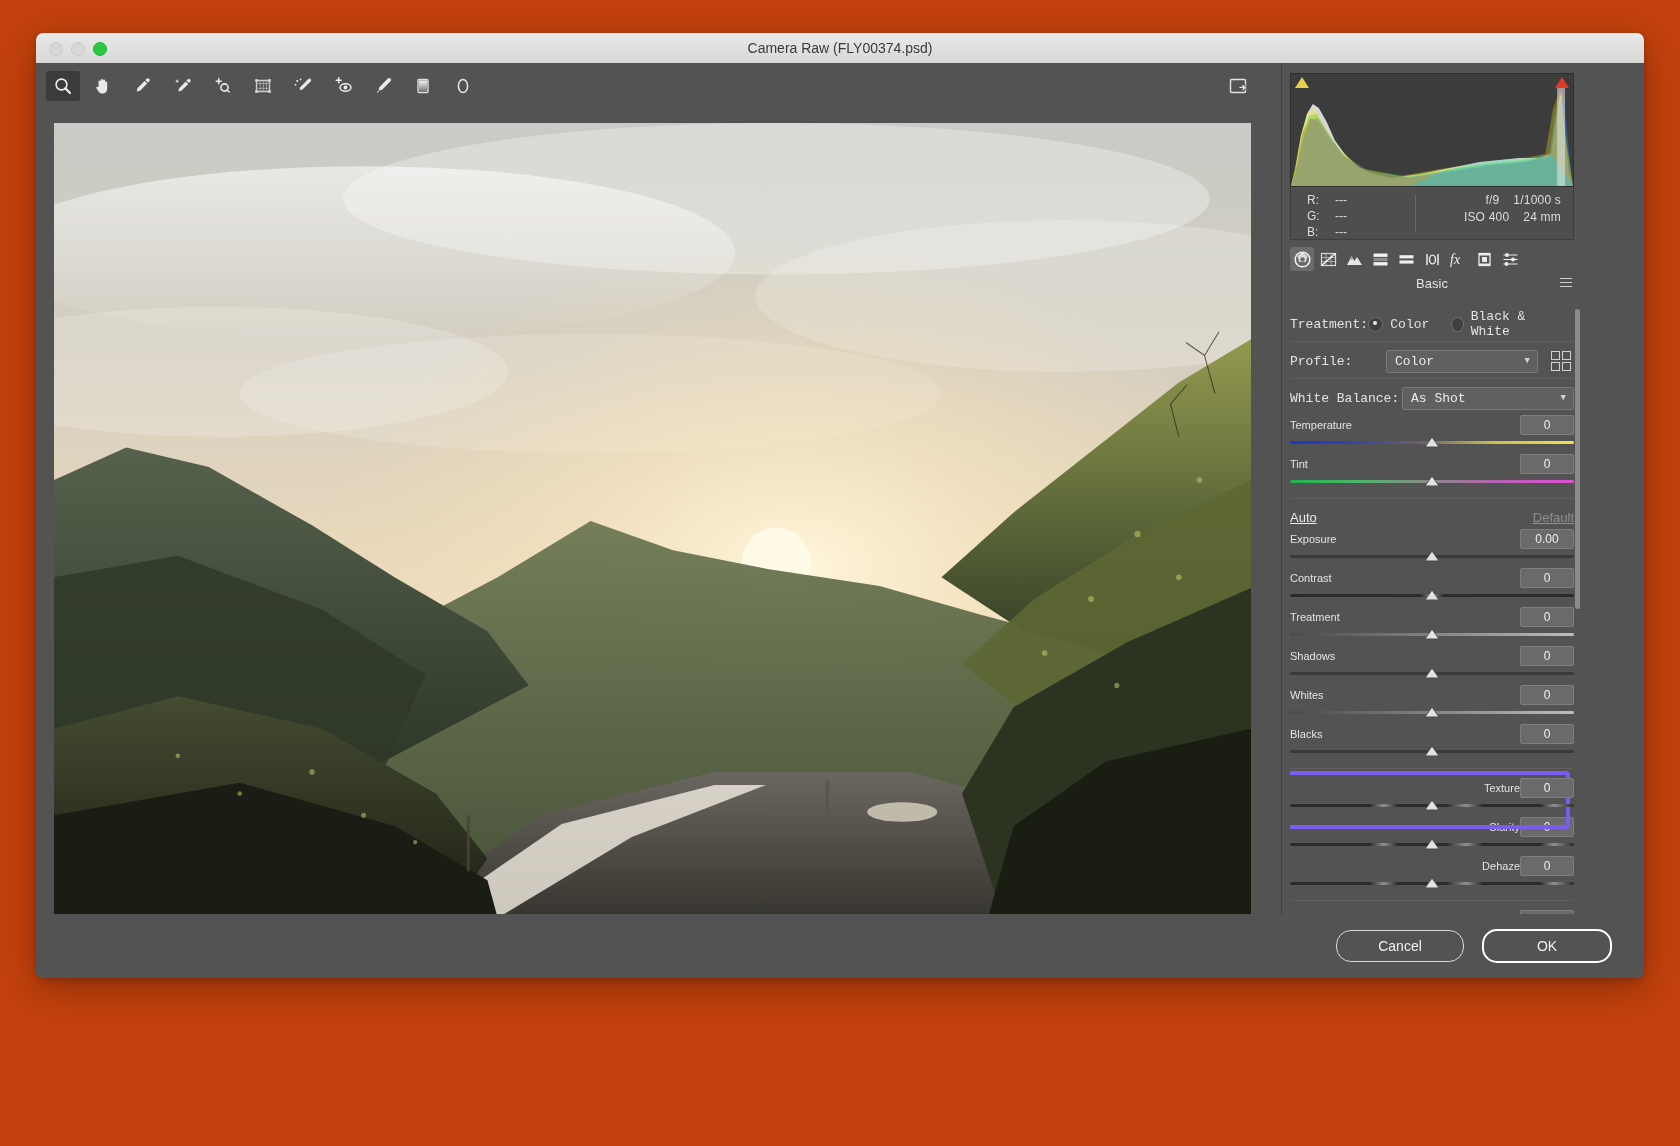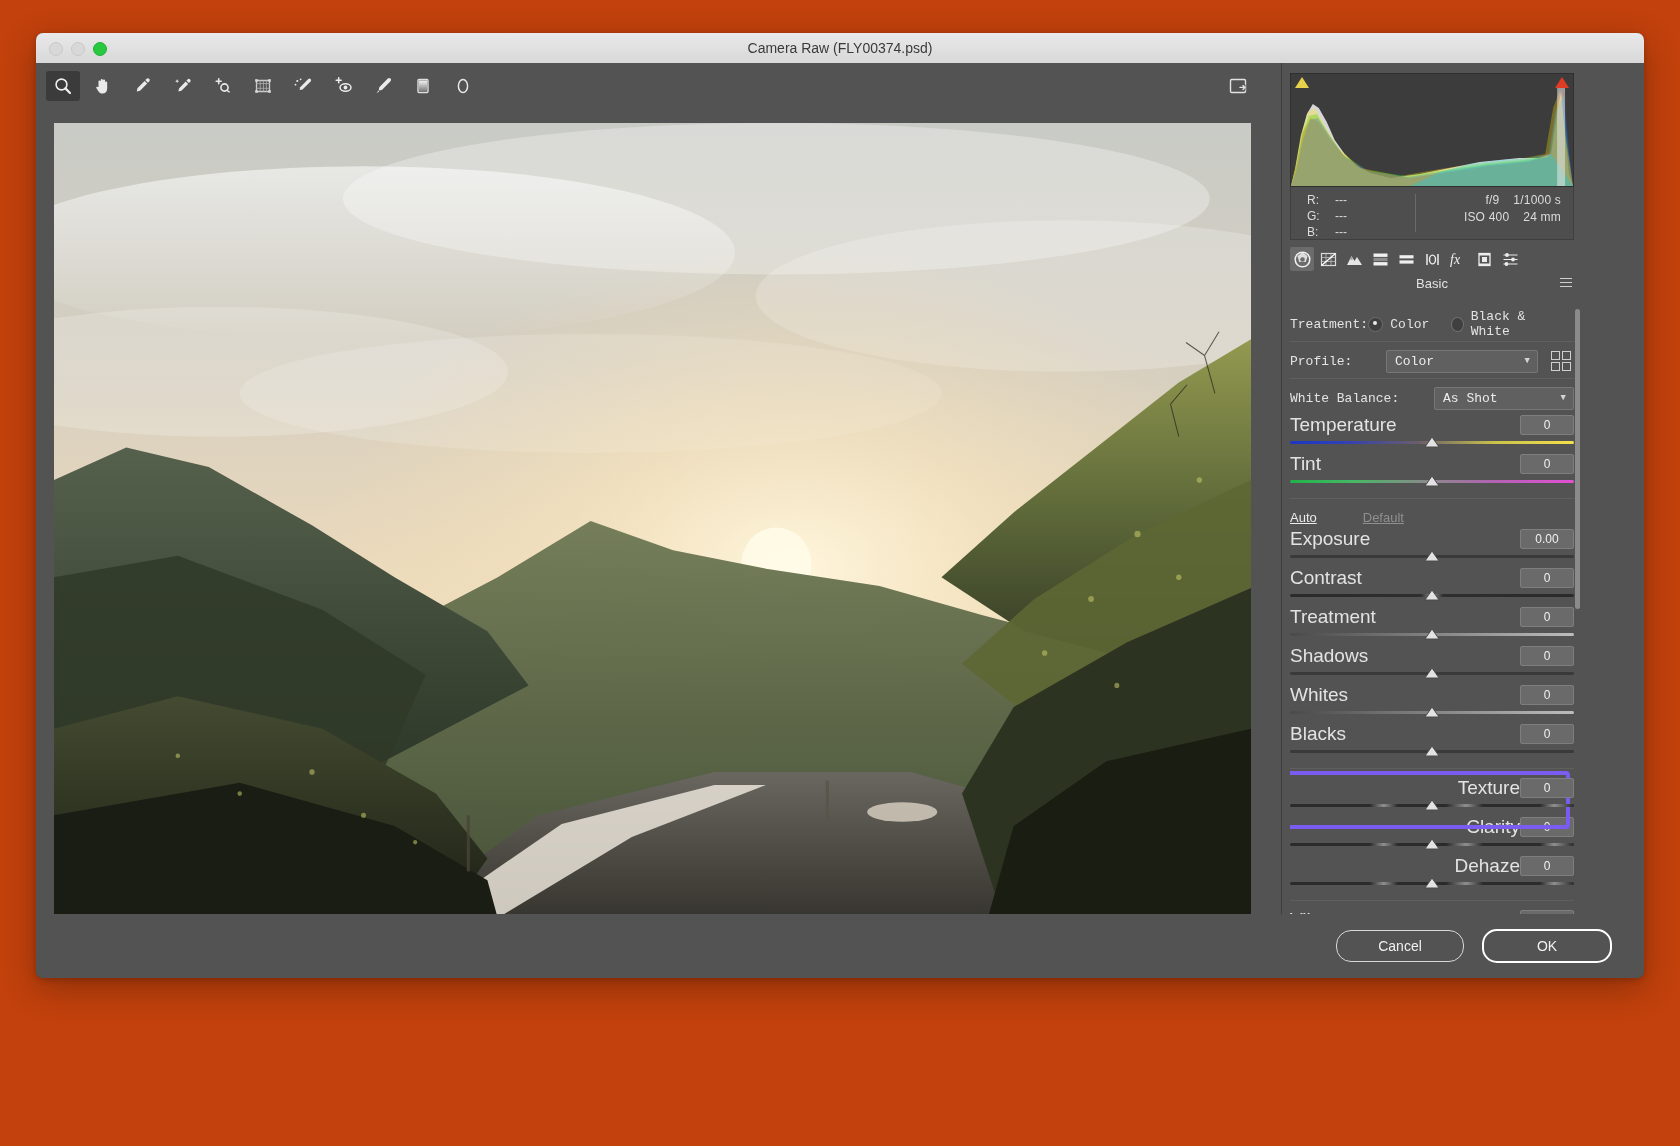--- a/index.html
+++ b/index.html
@@ -81,35 +81,35 @@
   .rdot.on:after{content:"";position:absolute;left:3.5px;top:3.5px;width:4px;height:4px;border-radius:50%;background:#e9e9e9;}
 
   .select{flex:1;height:21px;background:#606060;border:1px solid #777;border-radius:2px;color:#ececec;font-size:13px;
           display:flex;align-items:center;padding:0 8px;position:relative;}
   .select .cv{position:absolute;right:7px;top:5px;color:#d4d4d4;font-size:9px;}
   .gridbtn{width:26px;height:22px;margin-left:10px;display:flex;flex-wrap:wrap;align-content:center;justify-content:center;gap:2px;}
   .gridbtn i{width:7px;height:7px;border:1px solid #cfcfcf;display:block;}
 
   .slider{margin-top:1px;padding-bottom:4px;}
   .sl-top{display:flex;align-items:center;height:20px;}
-  .sl-name{flex:1;color:#e3e3e3;font-size:19px;}
+  .sl-name{flex:1;color:#e3e3e3;font-size:11px;}
   .sl-val{width:52px;height:18px;background:#6a6a6a;border:1px solid #7e7e7e;border-radius:2px;
           color:#f0f0f0;font-size:12px;display:flex;align-items:center;justify-content:center;}
   .track{position:relative;height:12px;margin-top:2px;}
   .track .bar{position:absolute;left:0;right:0;top:4px;height:3px;border-radius:2px;background:#3a3a3a;}
   .track .bar.temp{background:linear-gradient(90deg,#1b37c4,#2f3fb8 18%,#6a5d6a 45%,#c9c24a 72%,#f5e04b);}
   .track .bar.tint{background:linear-gradient(90deg,#22b24a,#46b866 22%,#8a8a8a 48%,#b362b3 72%,#e34fd6);}
   .track .bar.exp{background:linear-gradient(90deg,#2a2a2a,#2e2e2e 46%,#8b8b8b 50%,#2e2e2e 54%,#2a2a2a);}
   .track .bar.grad{background:linear-gradient(90deg,#2b2b2b 0%,#2b2b2b 28%,#8f8f8f 33%,#2b2b2b 38%,#2b2b2b 55%,#8f8f8f 62%,#2b2b2b 68%,#2b2b2b 88%,#8f8f8f 93%,#2b2b2b 100%);}
   .track .bar.sat{background:linear-gradient(90deg,#6d6d6d,#9b9b9b 30%,#b8b44a 55%,#4fb0c8 75%,#c04fc0);}
   .track .bar.hl{background:linear-gradient(90deg,#4a4a4a,#bdbdbd);}
   .knob{position:absolute;top:-1px;width:16px;height:13px;margin-left:-8px;}
   .knob svg{display:block;}
 
-  .autorow{display:flex;justify-content:flex-start;gap:46px;height:20px;align-items:center;margin-bottom:2px;}
+  .autorow{display:flex;justify-content:space-between;gap:46px;height:20px;align-items:center;margin-bottom:2px;}
   .auto{color:#eaeaea;font-size:13px;text-decoration:underline;}
   .dflt{color:#8f8f8f;font-size:13px;text-decoration:underline;}
 
   .hl-box{position:absolute;left:0px;right:4px;border:4px solid #7b5cf0;border-radius:4px;pointer-events:none;}
 
   .vscroll{position:absolute;right:1px;top:246px;bottom:10px;width:8px;}
   .vscroll .thumb{position:absolute;left:2px;width:5px;border-radius:3px;background:#8b8b8b;top:0;height:300px;}
   .vscroll .arr{position:absolute;left:0;width:8px;text-align:center;color:#9a9a9a;font-size:8px;}
 
   
@@ -483,21 +483,21 @@
               <span class="gridbtn">
                   <i></i>
                   <i></i>
                   <i></i>
                   <i></i>
                 </span>
             </div>
           </div>
 
           <div class="sect">
-            <div class="row" style="margin-bottom:6px;gap:32px;">
+            <div class="row" style="margin-bottom:6px;">
               <span class="lab" style="width:112px">White Balance:</span>
               <span class="select">
                 <span>As Shot</span>
                 <span class="cv">▼</span>
               </span>
             </div>
 
             <div class="slider">
               <div class="sl-top">
                 <span class="sl-name">Temperature</span>

